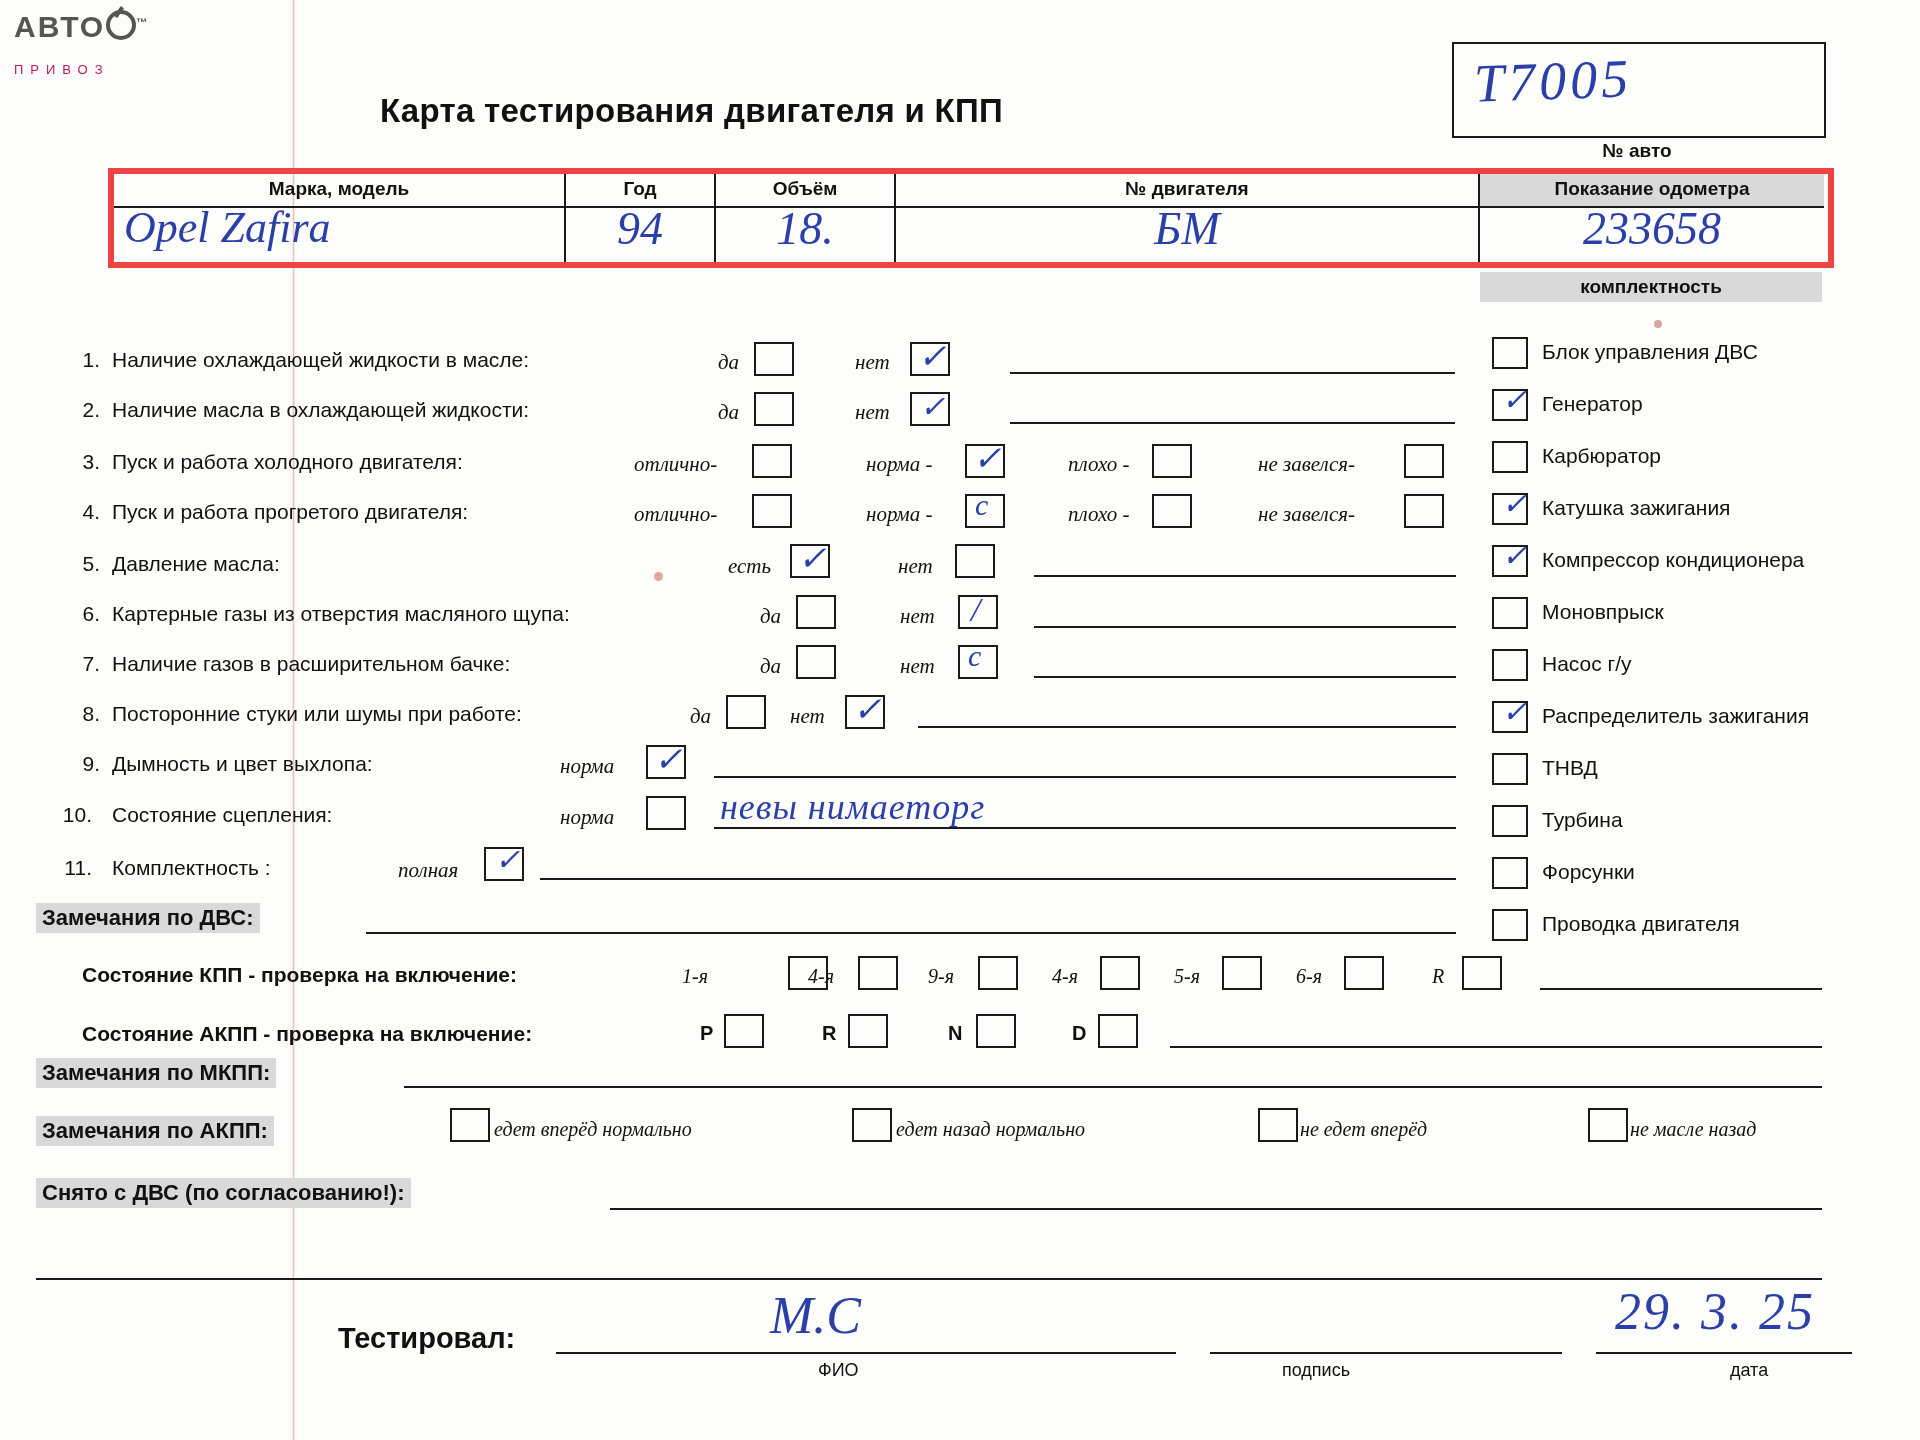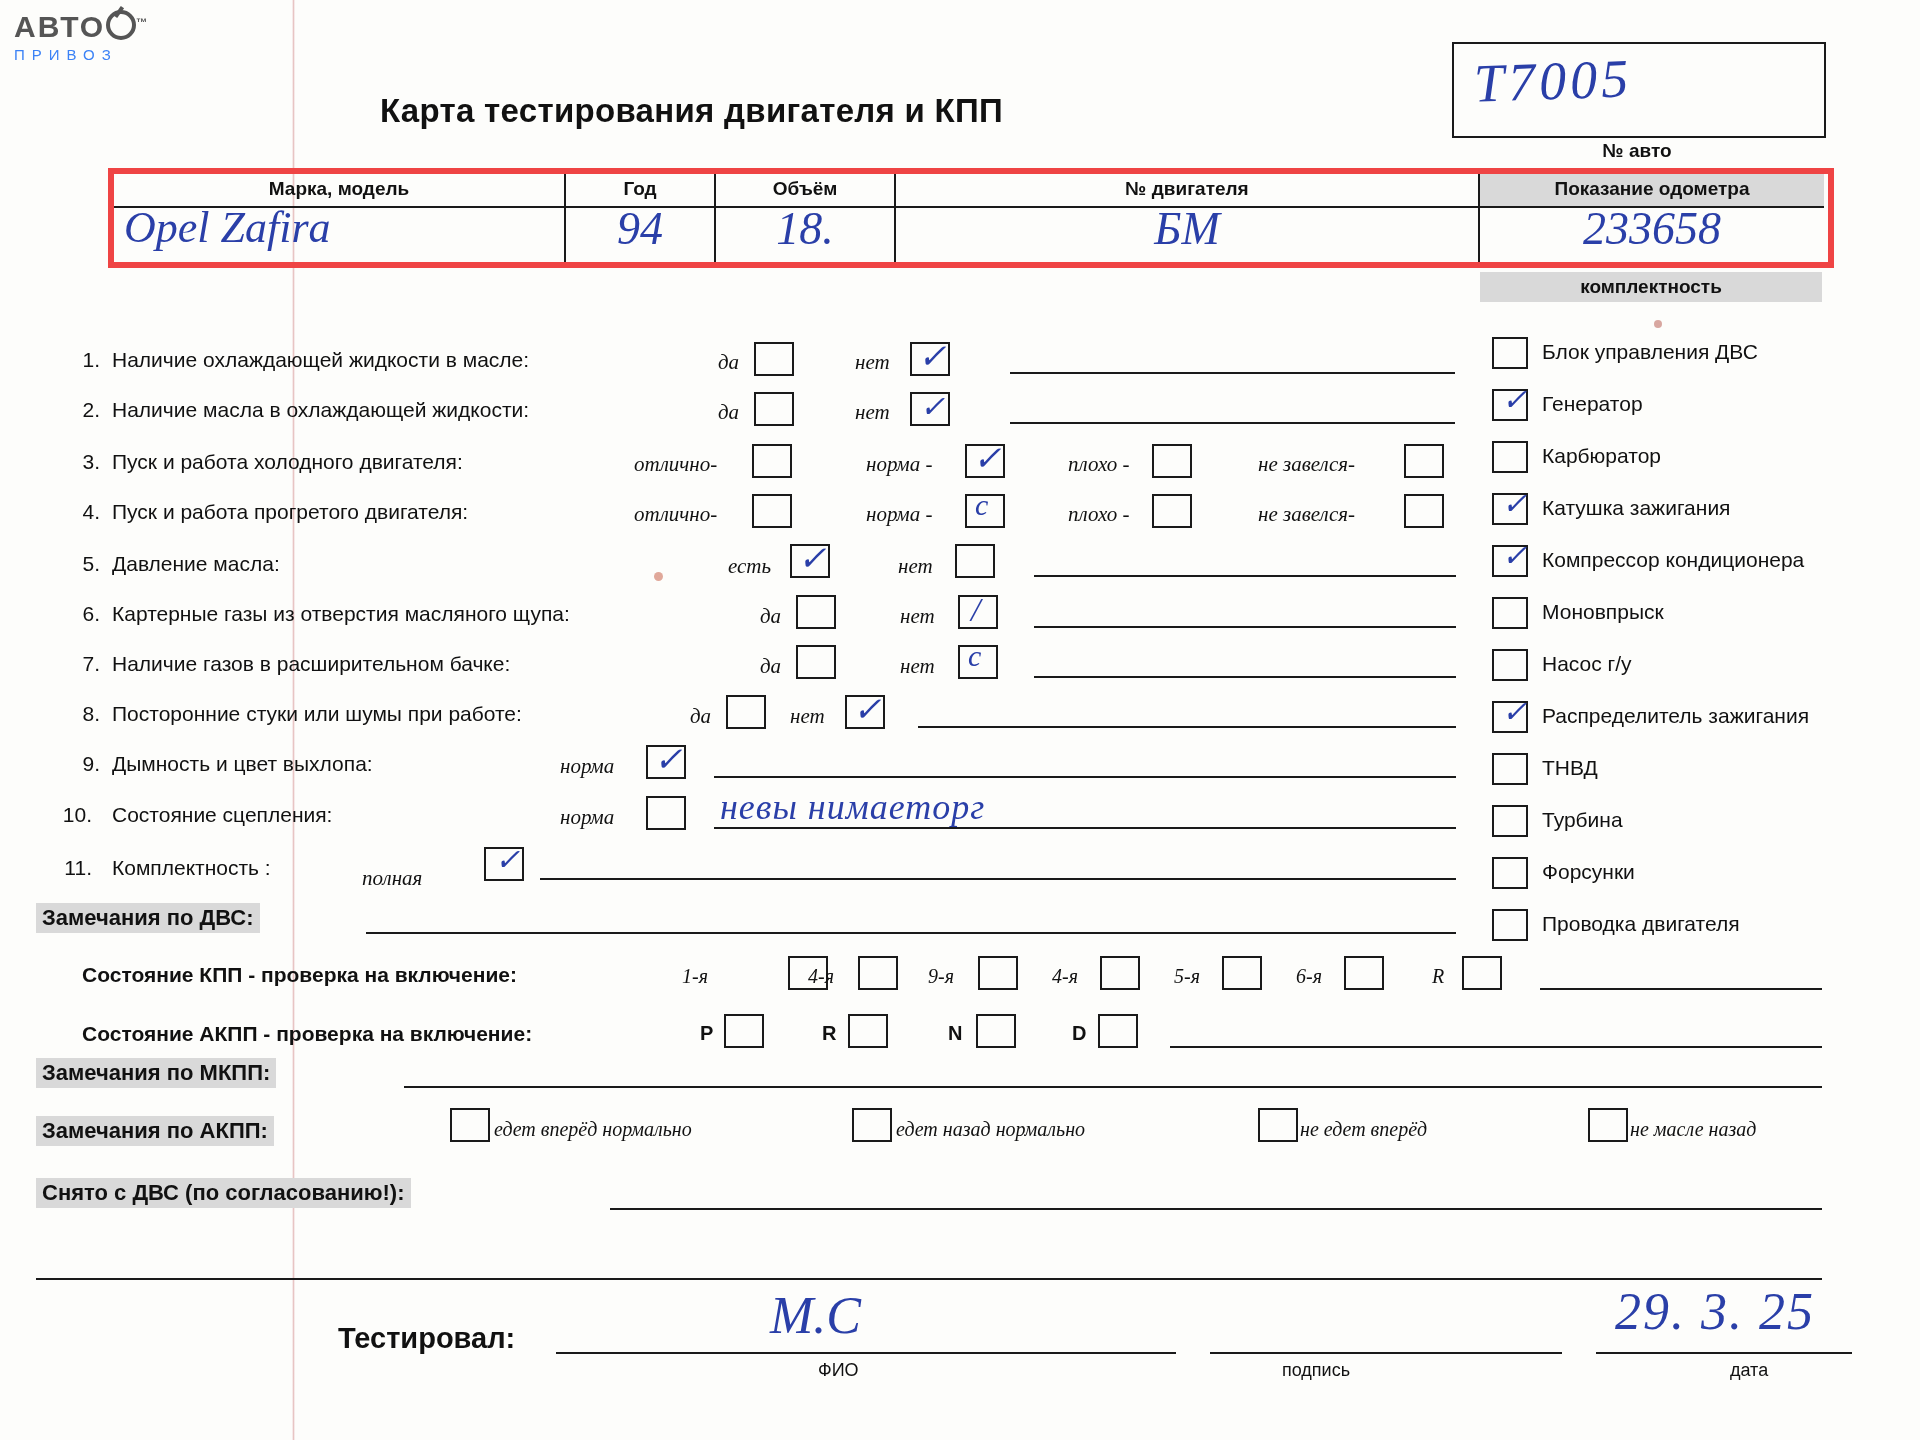--- a/index.html
+++ b/index.html
@@ -10,21 +10,21 @@
     color:#111;
     position:relative;
     overflow:hidden;
   }
   .sheet{position:absolute;left:0;top:0;width:1920px;height:1440px;}
   
   .fold{position:absolute;left:292px;top:0;width:3px;height:1440px;background:linear-gradient(to right,rgba(200,150,150,.0),rgba(214,150,150,.55),rgba(200,150,150,.0));}
   .logo{position:absolute;left:14px;top:10px;width:165px;height:62px;}
   .logo .l1{font-size:30px;font-weight:bold;letter-spacing:2px;color:#555;}
   .logo .l1 .tm{font-size:11px;vertical-align:super;}
-  .logo .l2{font-size:15px;letter-spacing:7px;color:#3b82f6;margin-top:2px;}
+  .logo .l2{font-size:13px;letter-spacing:7px;color:#be185d;margin-top:18px;}
   .logo .ring{display:inline-block;width:22px;height:22px;border:4px solid #555;border-radius:50%;vertical-align:-3px;margin-left:1px;position:relative;}
   .logo .ring:after{content:"";position:absolute;left:7px;top:-8px;width:4px;height:12px;background:#555;transform:rotate(35deg);}
 
   .title{position:absolute;left:380px;top:92px;font-size:33px;font-weight:bold;letter-spacing:.3px;}
 
   
   .autobox{position:absolute;left:1452px;top:42px;width:370px;height:92px;border:2px solid #1a1a1a;}
   .autobox .hw{position:absolute;left:20px;top:6px;font-family:"Liberation Serif",serif;font-style:italic;font-size:54px;color:#2a3fa8;letter-spacing:4px;transform:rotate(-2deg);}
   .autolabel{position:absolute;left:1452px;top:140px;width:370px;text-align:center;font-size:19px;font-weight:bold;}
 
@@ -205,21 +205,21 @@
 
   <div class="qnum" style="left:58px;top:803px;">10.</div>
   <div class="qtext" style="left:112px;top:803px;">Состояние сцепления:</div>
   <div class="ital" style="left:560px;top:805px;">норма</div>
   <div class="box" style="left:646px;top:796px;"></div>
   <div class="uline" style="left:714px;top:827px;width:742px;"></div>
   <div class="hand" style="left:720px;top:786px;font-size:36px;letter-spacing:1px;text-align:center;">невы нимаеторг</div>
 
   <div class="qnum" style="left:58px;top:856px;">11.</div>
   <div class="qtext" style="left:112px;top:856px;">Комплектность :</div>
-  <div class="ital" style="left:362px;top:858px;margin-top:8px;">полная</div>
+  <div class="ital" style="left:398px;top:858px;">полная</div>
   <div class="box" style="left:484px;top:847px;">
       <span class="tick" style="left:9px;top:-4px;font-size:30px;">✓</span>
     </div>
   <div class="uline" style="left:540px;top:878px;width:916px;"></div>
 
   <div class="kbox" style="top:337px;"></div>
   <div class="klabel" style="top:340px;">Блок управления ДВС</div>
 
   <div class="kbox" style="top:389px;">
       <span class="tick" style="left:8px;top:-6px;font-size:30px;">✓</span>

